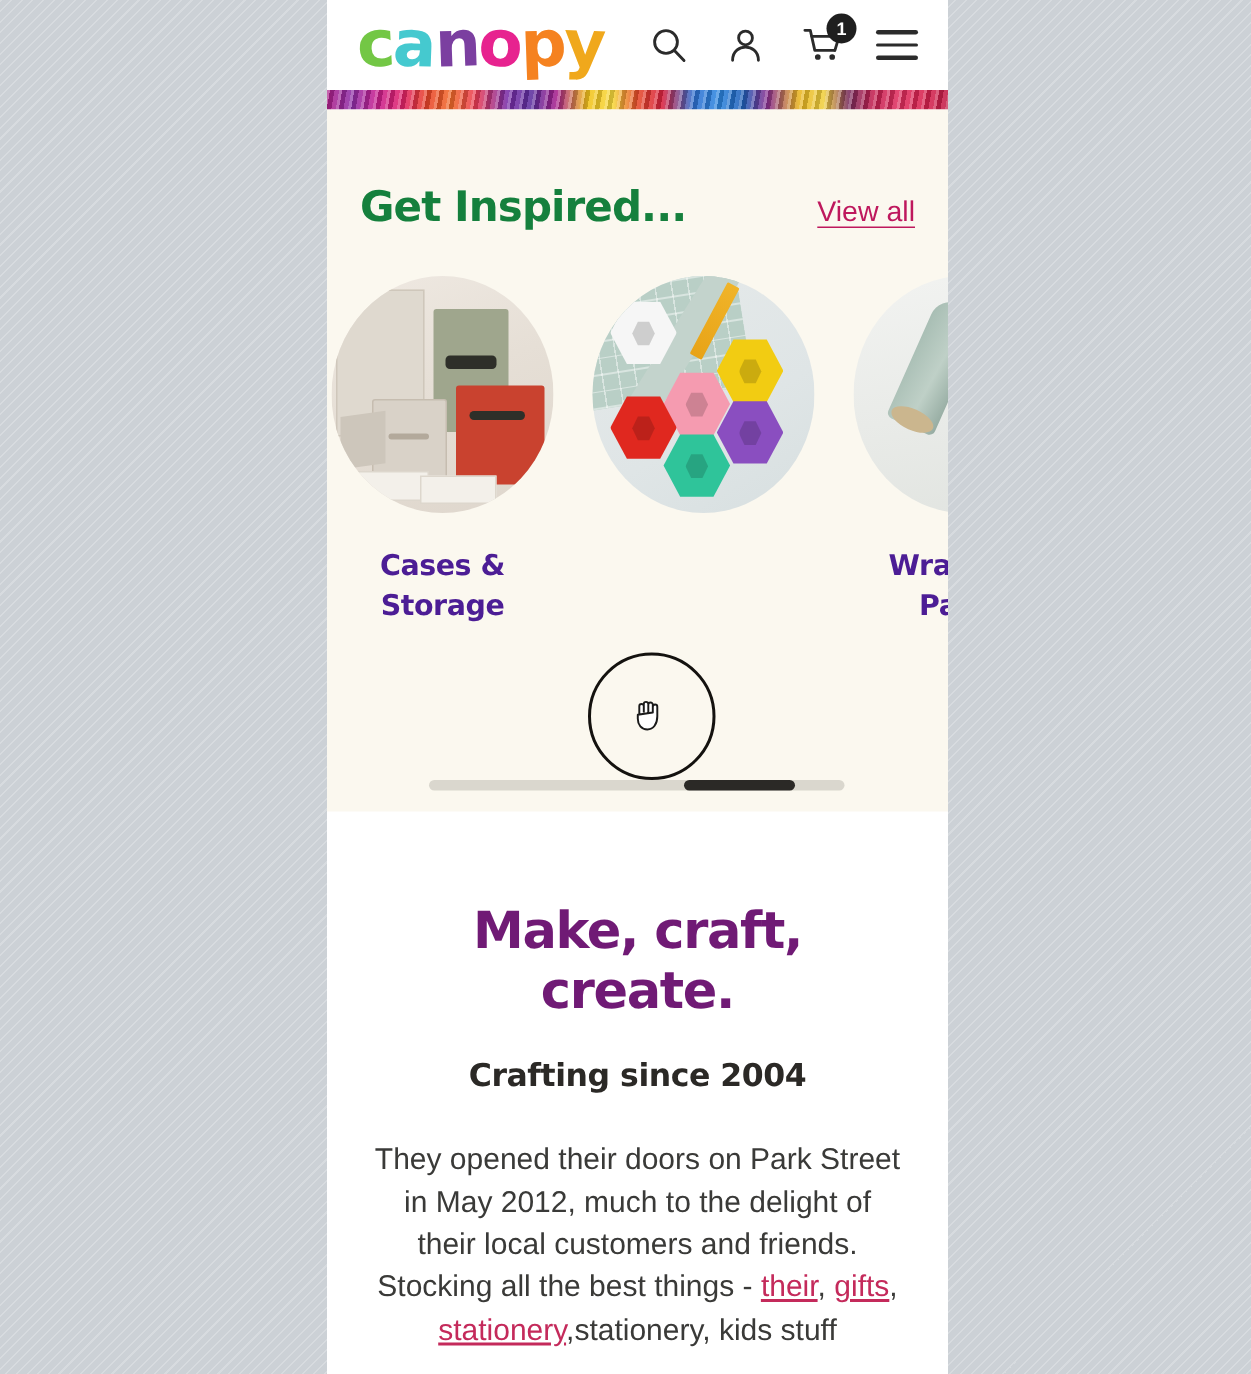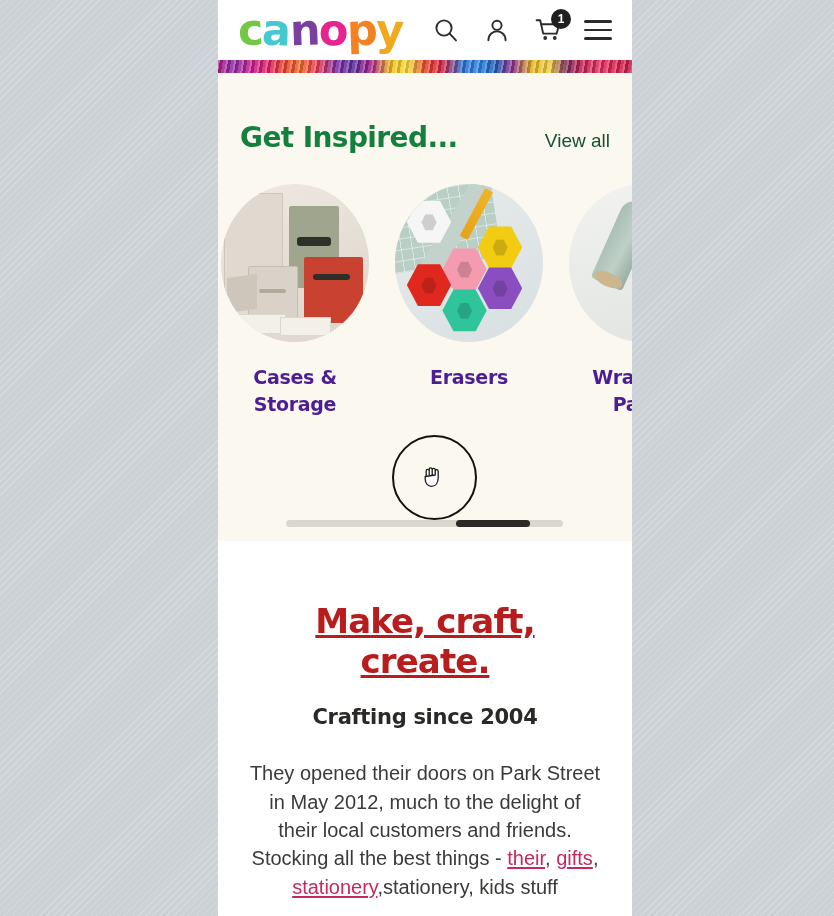--- a/index.html
+++ b/index.html
@@ -86,21 +86,21 @@
   .inspire-head {
     display:flex; align-items:baseline; justify-content:space-between;
     padding:0 22px; margin-bottom:30px;
   }
   .inspire-title {
     font-family:"DejaVu Sans", sans-serif;
     font-size:28px; font-weight:700; color:#15803d;
     letter-spacing:-0.6px;
   }
   .view-all {
-    font-size:19px; color:#14532d; 
+    font-size:19px; color:#be185d; text-decoration:underline;
     text-underline-offset:4px; cursor:pointer;
   }
 
   .carousel {
     display:flex; gap:26px; padding:0 0 0 3px;
   }
   .cat-card { width:148px; flex:0 0 auto; text-align:center; cursor:pointer; }
   .cat-thumb {
     width:148px; height:158px; border-radius:50%;
     overflow:hidden; position:relative;
@@ -181,22 +181,22 @@
   }
   .scroll-thumb {
     position:absolute; left:170px; top:0;
     width:74px; height:7px; border-radius:4px; background:#2b2926;
   }
 
   
   .about { background:#ffffff; padding:60px 30px 0; text-align:center; }
   .about h2 {
     font-family:"DejaVu Sans", sans-serif;
-    font-size:34px; font-weight:800; color:#b91c1c;
-    line-height:1.18; letter-spacing:-0.9px;text-decoration:underline;
+    font-size:34px; font-weight:800; color:#701a75;
+    line-height:1.18; letter-spacing:-0.9px;
   }
   .about h3 {
     margin-top:24px;
     font-family:"DejaVu Sans", sans-serif;
     font-size:21px; font-weight:800; color:#2b2926;
     letter-spacing:-0.3px;
   }
   .about p {
     margin-top:30px;
     font-size:20px; line-height:1.42; color:#3a3a38;
@@ -316,21 +316,20 @@
             <div class="hexa hV">
                 <i></i>
                 <u></u>
               </div>
             <div class="hexa hG">
                 <i></i>
                 <u></u>
               </div>
           </div>
         </div>
-        <div class="cat-name">Erasers</div>
       </div>
 
       <div class="cat-card">
         <div class="cat-thumb">
           <div class="art t3">
             <div class="r r1"></div>
           </div>
         </div>
         <div class="cat-name">Wrapping Paper</div>
       </div>

